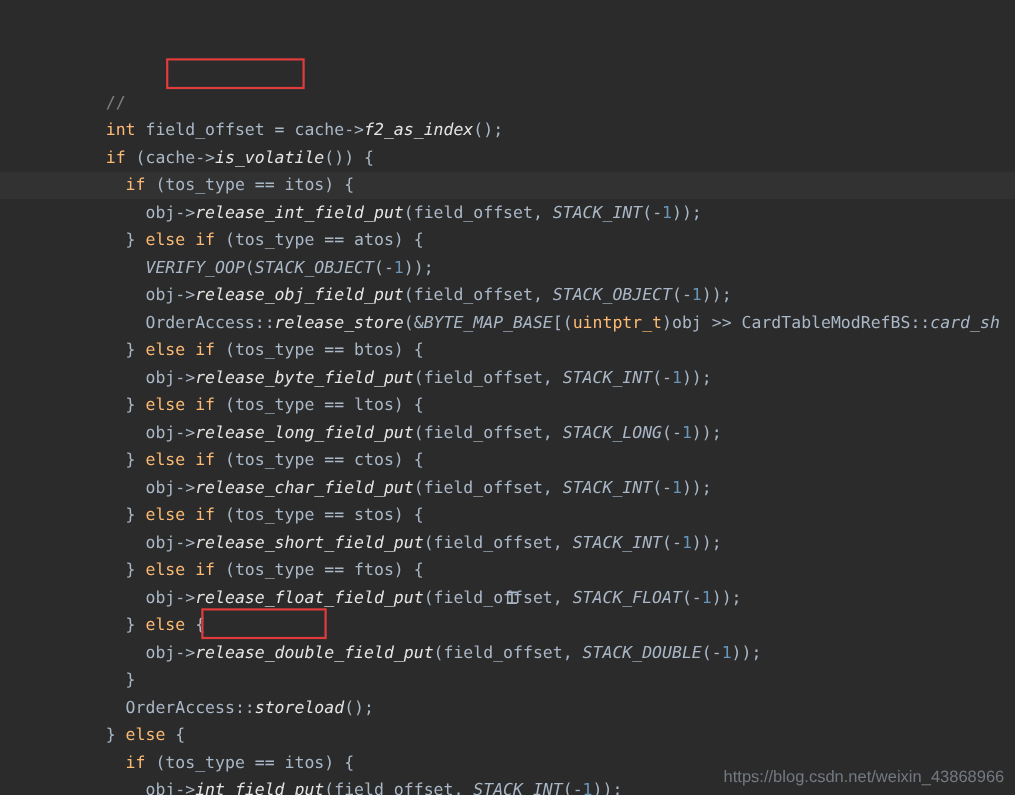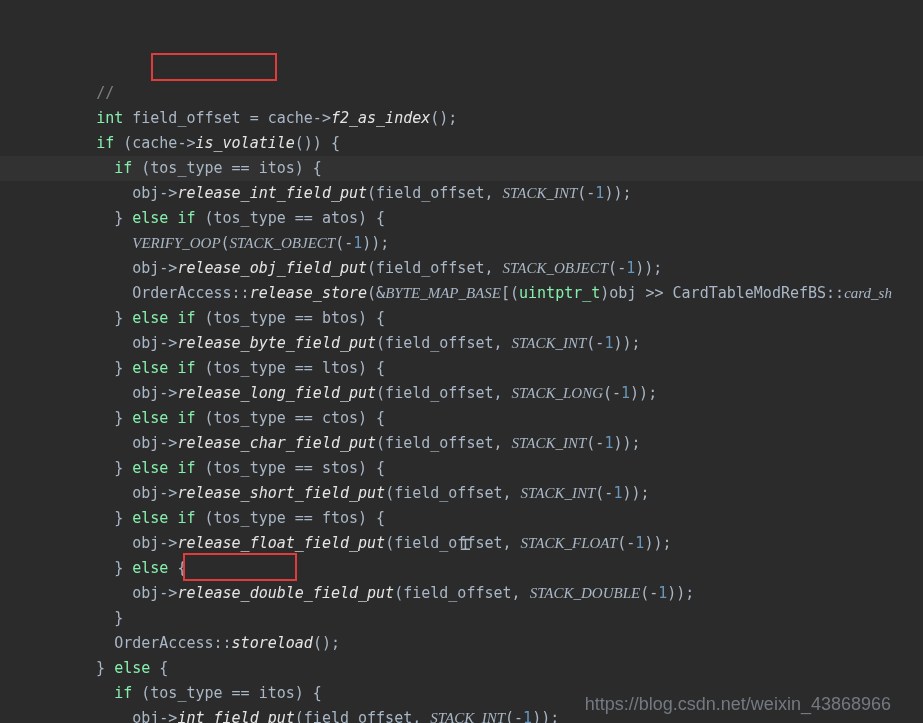--- a/index.html
+++ b/index.html
@@ -1,30 +1,30 @@
 <!DOCTYPE html>
 <html><head>
 <meta charset="utf-8">
 <style>
   html,body{margin:0;padding:0;background:#2b2b2b;width:923px;height:723px;overflow:hidden;
     font-family:"Consolas","Menlo","DejaVu Sans Mono",monospace;}
   .code{position:relative;font-size:15px;line-height:25px;color:#a9b7c6;
     padding-top:6px;white-space:pre;}
-  .c-kw{color:#86efac;text-align:center;}
+  .c-kw{color:#fdba74;text-align:center;}
   .c-fn{color:#e5e5e5;font-style:italic;}
   .c-num{color:#6897bb;}
   .c-cm{color:#808080;}
-  .c-id{font-style:italic;font-family:Liberation Serif, serif;}
+  .c-id{font-style:italic;}
   .hlrow{position:absolute;left:0;right:0;height:25px;background:#323232;z-index:0;}
   .lines{position:relative;z-index:1;}
   .ln{height:25px;padding-left:60px;}
   .redbox{position:absolute;border:2px solid #e03c3c;z-index:2;}
   .cursor{position:absolute;width:1px;height:18px;color:#a9b7c6;font-size:18px;z-index:2;}
-  .watermark{position:absolute;right:32px;bottom:8px;font-family:Arial,sans-serif;
-    font-size:18px;color:#808791;opacity:0.85;z-index:3;}
+  .watermark{position:absolute;right:10px;bottom:8px;font-family:Arial,sans-serif;
+    font-size:15px;color:#808791;opacity:0.85;z-index:3;}
 </style>
 </head>
 <body>
 
 <div class="code">
   <div id="hl" class="hlrow" style="top: 156px;"></div>
   <div class="lines" id="lines"><div class="ln">    <span class="c-cm">//</span></div><div class="ln">    <span class="c-kw">int</span> field_offset = cache-&gt;<span class="c-fn">f2_as_index</span>();</div><div class="ln">    <span class="c-kw">if</span> (cache-&gt;<span class="c-fn">is_volatile</span>()) {</div><div class="ln">      <span class="c-kw">if</span> (tos_type == itos) {</div><div class="ln">        obj-&gt;<span class="c-fn">release_int_field_put</span>(field_offset, <span class="c-id">STACK_INT</span>(-<span class="c-num">1</span>));</div><div class="ln">      } <span class="c-kw">else if</span> (tos_type == atos) {</div><div class="ln">        <span class="c-id">VERIFY_OOP</span>(<span class="c-id">STACK_OBJECT</span>(-<span class="c-num">1</span>));</div><div class="ln">        obj-&gt;<span class="c-fn">release_obj_field_put</span>(field_offset, <span class="c-id">STACK_OBJECT</span>(-<span class="c-num">1</span>));</div><div class="ln">        OrderAccess::<span class="c-fn">release_store</span>(&amp;<span class="c-id">BYTE_MAP_BASE</span>[(<span class="c-kw">uintptr_t</span>)obj &gt;&gt; CardTableModRefBS::<span class="c-id">card_sh</span></div><div class="ln">      } <span class="c-kw">else if</span> (tos_type == btos) {</div><div class="ln">        obj-&gt;<span class="c-fn">release_byte_field_put</span>(field_offset, <span class="c-id">STACK_INT</span>(-<span class="c-num">1</span>));</div><div class="ln">      } <span class="c-kw">else if</span> (tos_type == ltos) {</div><div class="ln">        obj-&gt;<span class="c-fn">release_long_field_put</span>(field_offset, <span class="c-id">STACK_LONG</span>(-<span class="c-num">1</span>));</div><div class="ln">      } <span class="c-kw">else if</span> (tos_type == ctos) {</div><div class="ln">        obj-&gt;<span class="c-fn">release_char_field_put</span>(field_offset, <span class="c-id">STACK_INT</span>(-<span class="c-num">1</span>));</div><div class="ln">      } <span class="c-kw">else if</span> (tos_type == stos) {</div><div class="ln">        obj-&gt;<span class="c-fn">release_short_field_put</span>(field_offset, <span class="c-id">STACK_INT</span>(-<span class="c-num">1</span>));</div><div class="ln">      } <span class="c-kw">else if</span> (tos_type == ftos) {</div><div class="ln">        obj-&gt;<span class="c-fn">release_float_field_put</span>(field_offset, <span class="c-id">STACK_FLOAT</span>(-<span class="c-num">1</span>));</div><div class="ln">      } <span class="c-kw">else</span> {</div><div class="ln">        obj-&gt;<span class="c-fn">release_double_field_put</span>(field_offset, <span class="c-id">STACK_DOUBLE</span>(-<span class="c-num">1</span>));</div><div class="ln">      }</div><div class="ln">      OrderAccess::<span class="c-fn">storeload</span>();</div><div class="ln">    } <span class="c-kw">else</span> {</div><div class="ln">      <span class="c-kw">if</span> (tos_type == itos) {</div><div class="ln">        obj-&gt;<span class="c-fn">int_field_put</span>(field_offset, <span class="c-id">STACK_INT</span>(-<span class="c-num">1</span>));</div></div>
   <div id="box0" class="redbox" style="top: 53px; left: 151px; width: 122px; height: 24px;"></div>
   <div id="box1" class="redbox" style="top: 553px; left: 183px; width: 110px; height: 24px;"></div>
   <div id="cursor" class="cursor" style="top: 531px; left: 460px;">⌶</div>

